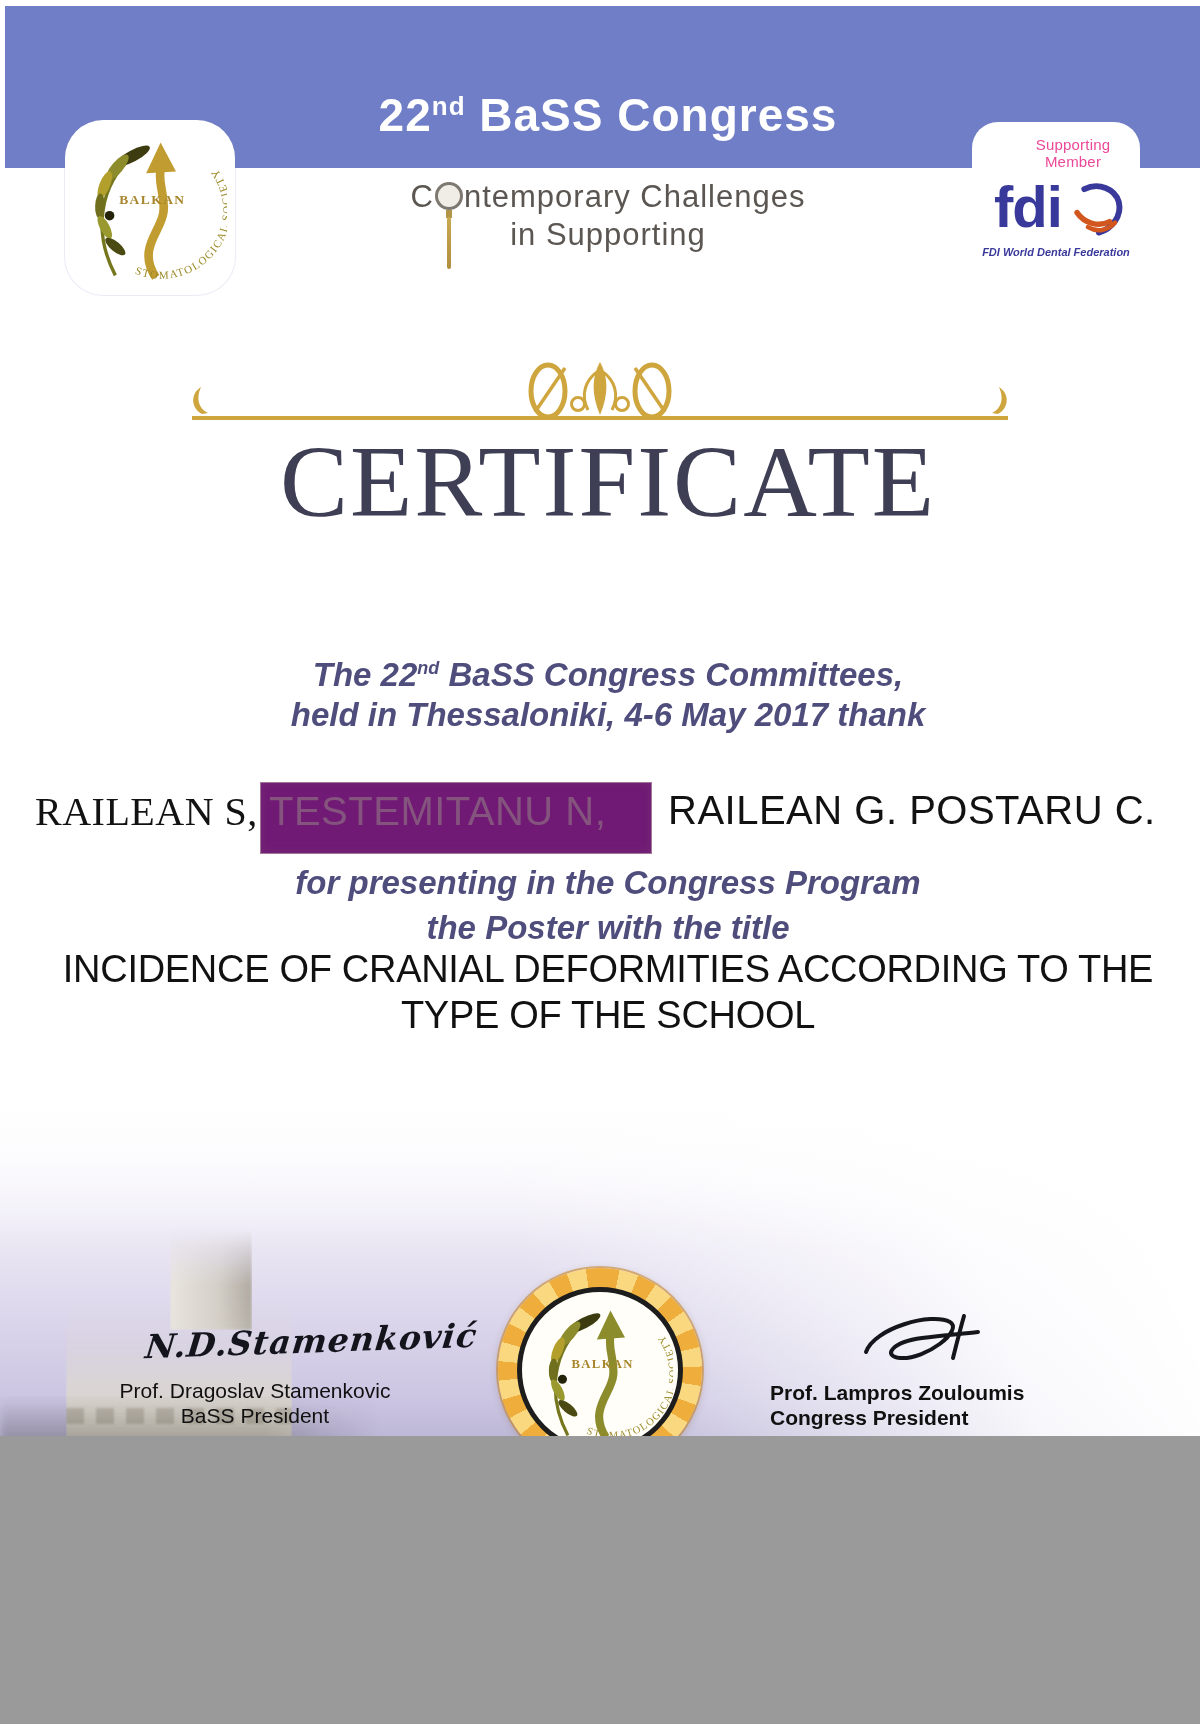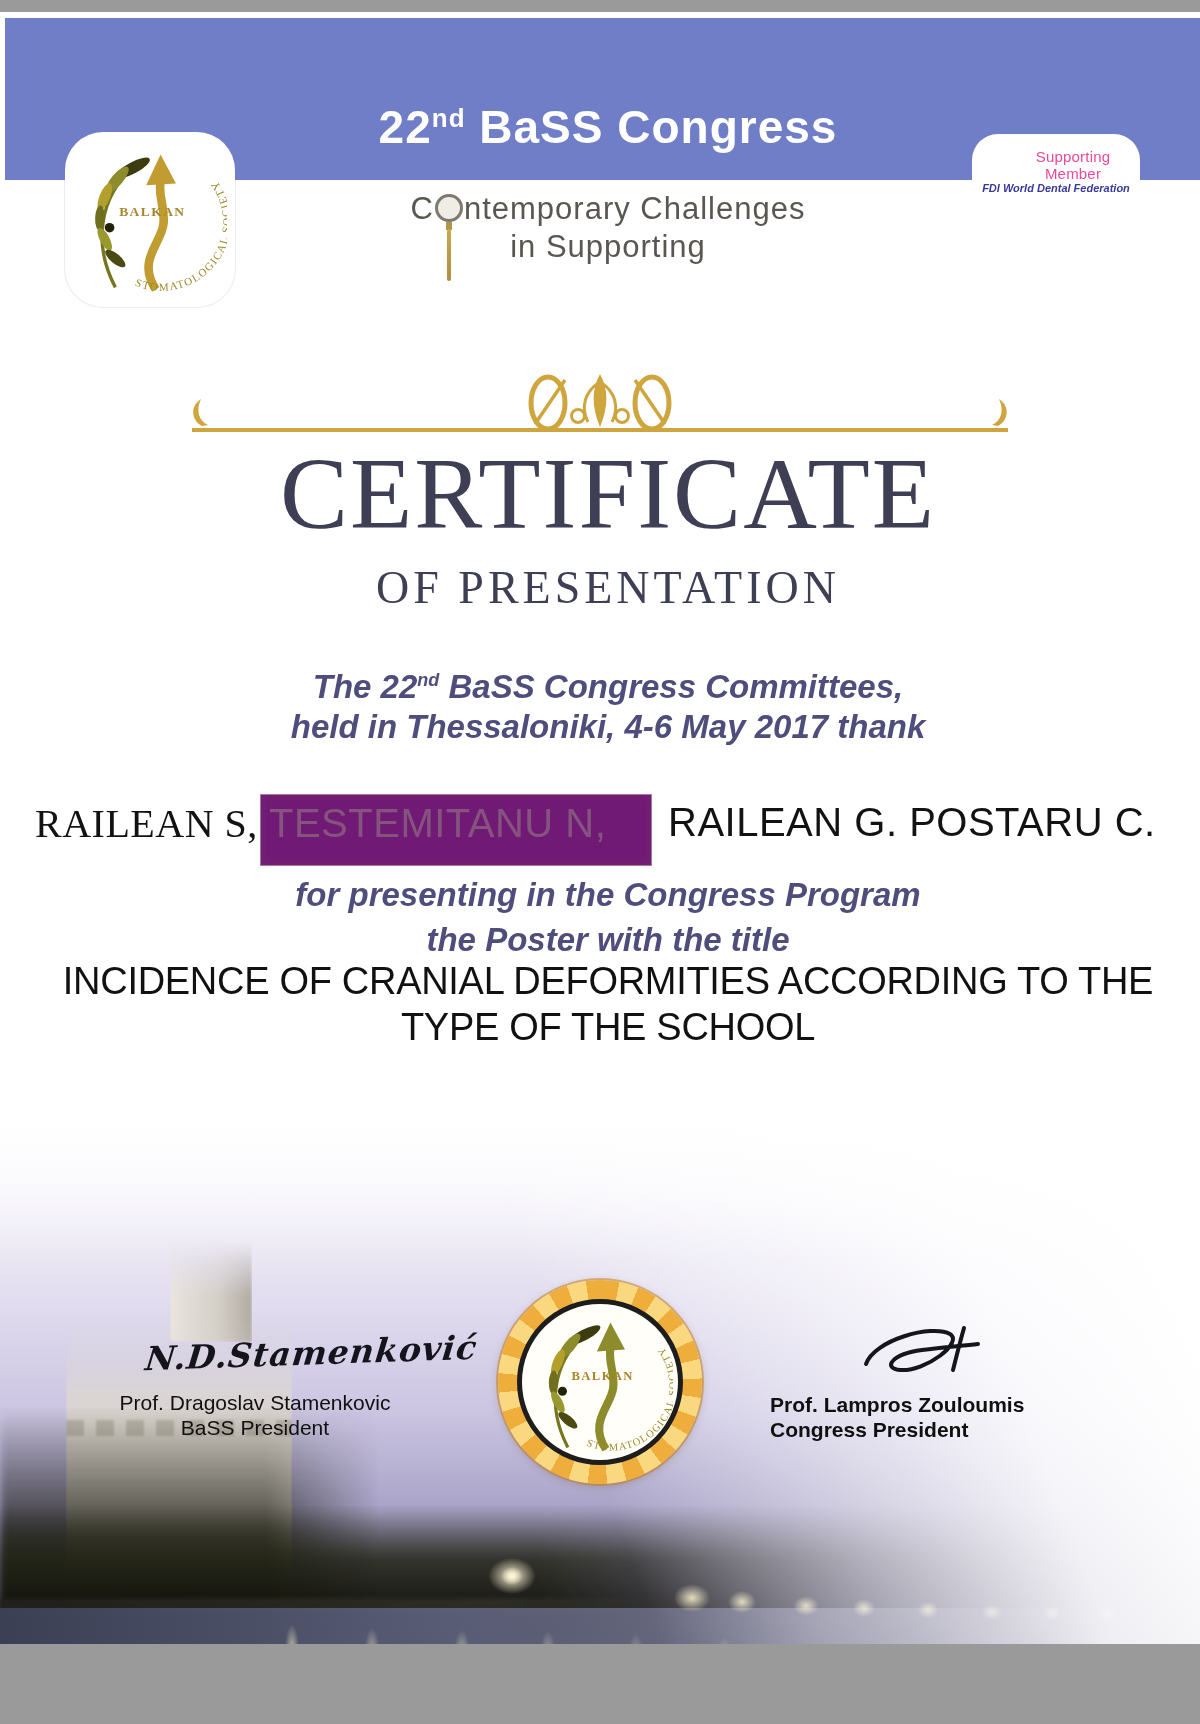--- a/index.html
+++ b/index.html
@@ -1,16 +1,16 @@
 <!DOCTYPE html>
 <html><head>
 <meta charset="utf-8">
 <style>
   html,body{margin:0;padding:0;background:#9a9a9a;}
-  .page{position:relative;width:1200px;height:1632px;margin:12px auto;background:#ffffff;overflow:hidden;
+  .page{position:relative;width:1200px;height:1436px;margin:0 auto;background:#ffffff;overflow:hidden;
         font-family:"Liberation Sans",sans-serif;}
 
   
   .banner{position:absolute;left:5px;right:0;top:6px;height:162px;background:#6f7ec6;}
   .congress-title{position:absolute;left:16px;right:0;top:88px;text-align:center;color:#ffffff;
       font-size:46px;font-weight:bold;letter-spacing:1px;font-family:"Liberation Sans",sans-serif;}
   .congress-title sup{font-size:26px;vertical-align:super;line-height:0;}
 
   .logo-box{position:absolute;left:65px;top:120px;width:170px;height:175px;background:#ffffff;
       border-radius:38px;box-shadow:0 0 0 1px rgba(120,130,190,.15);}
@@ -174,20 +174,28 @@
       <polygon points="91,12 76,44 107,42" fill="#c19c30"></polygon>
       <text x="48" y="76" font-size="14" font-weight="bold" fill="#a8862c" letter-spacing="1.5" font-family="Liberation Serif, serif">BALKAN</text>
       <text font-size="11.5" fill="#9c8a28" letter-spacing="1.5" font-family="Liberation Serif, serif">
         <textPath href="#socArc1" xlink:href="#socArc1" startOffset="2%">STOMATOLOGICAL SOCIETY</textPath>
       </text>
     </svg>
   </div>
 
   <div class="fdi-box">
     <div class="fdi-supporting">Supporting Member</div>
+    <div class="fdi-row">
+      <span class="fdi-word">fdi</span>
+      <svg class="fdi-swoosh" width="58" height="62" viewBox="0 0 64 64">
+        <path d="M18,10 C34,2 52,10 56,24 C60,40 48,54 34,58" fill="none" stroke="#39399b" stroke-width="6.5" stroke-linecap="round"></path>
+        <path d="M10,36 C18,48 34,52 46,46" fill="none" stroke="#d2571e" stroke-width="6" stroke-linecap="round"></path>
+        <path d="M22,52 C32,58 44,56 52,47" fill="none" stroke="#d2571e" stroke-width="5" stroke-linecap="round"></path>
+      </svg>
+    </div>
     <div class="fdi-caption">FDI World Dental Federation</div>
   </div>
 
   <div class="subtitle">
     <span>C</span><span class="mirror"></span><span>ntemporary Challenges</span><br>
     <span>in Supporting</span>
   </div>
 
   <svg class="divider top" viewBox="0 0 828 66">
     <rect x="6" y="58" width="816" height="4" fill="#cfa63e"></rect>
@@ -198,21 +206,20 @@
     <path d="M426,52 C434,36 428,22 417,14" fill="none" stroke="#cfa63e" stroke-width="3"></path>
     <ellipse cx="362" cy="33" rx="17" ry="26" fill="none" stroke="#cfa63e" stroke-width="5"></ellipse>
     <path d="M349,54 L379,10" stroke="#cfa63e" stroke-width="3.5"></path>
     <ellipse cx="466" cy="33" rx="17" ry="26" fill="none" stroke="#cfa63e" stroke-width="5"></ellipse>
     <path d="M449,10 L479,54" stroke="#cfa63e" stroke-width="3.5"></path>
     <circle cx="392" cy="46" r="6.5" fill="none" stroke="#cfa63e" stroke-width="3"></circle>
     <circle cx="436" cy="46" r="6.5" fill="none" stroke="#cfa63e" stroke-width="3"></circle>
   </svg>
 
   <div class="cert-title">CERTIFICATE</div>
-  <div class="cert-sub">OF PRESENTATION</div>
 
   <div class="intro">
     <span>The 22</span><sup>nd</sup><span> BaSS Congress Committees,</span><br>
     <span>held in Thessaloniki, 4-6 May 2017 thank</span>
   </div>
 
   <div class="name-left">RAILEAN S,</div>
   <div class="erased-box">
     <span class="erased-text">TESTEMITANU N,</span>
   </div>

